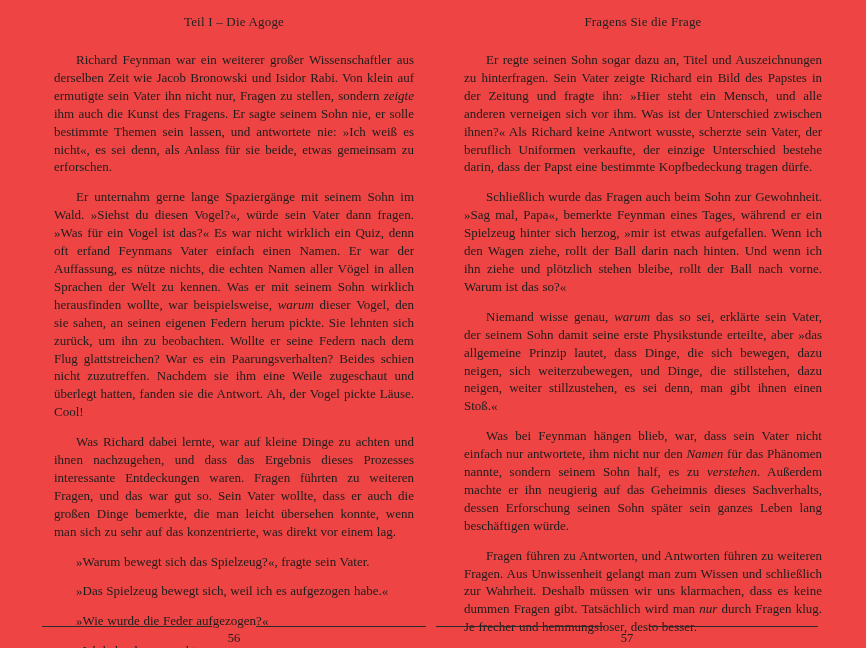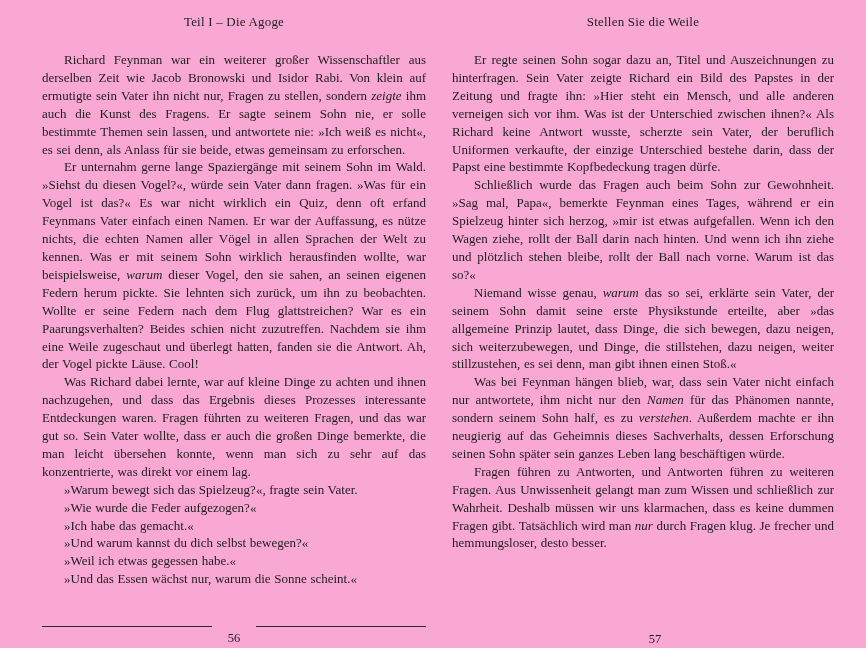--- a/index.html
+++ b/index.html
@@ -4,21 +4,21 @@
 <style>
   html, body {
     margin: 0;
     padding: 0;
     background: #ffffff;
   }
   .spread {
     position: relative;
     width: 866px;
     height: 648px;
-    background: #f9a8d4;
+    background: #ef4444;
     font-family: "Liberation Serif", serif;
     color: #1d1d1d;
     overflow: hidden;
   }
   .page {
     position: absolute;
     top: 14px;
   }
   .page-left  { left: 42px;  width: 384px; }
   .page-right { left: 452px; width: 382px; }
@@ -30,32 +30,32 @@
     margin: 0 0 21px 0;
     white-space: nowrap;
   }
   .page-body {
     text-align: justify;
     font-size: 13px;
     line-height: 17.9px;
     word-spacing: 0.4px;
   }
   .para {
-    margin: 0;
+    margin: 12px;
     text-indent: 22px;
   }
   .para em { font-style: italic; }
   .page-footer {
     position: absolute;
     top: 608px;
     display: flex;
     align-items: center;
   }
   .page-footer.footer-left  { left: 42px;  width: 384px; }
-  .page-footer.footer-right { left: 464px; width: 382px; flex-direction: column; }
+  .page-footer.footer-right { left: 436px; width: 382px; }
   .footer-rule {
     flex: 1;
     height: 0;
     border-top: 1.2px solid #2b2b2b;
   }
   .page-num {
     padding: 0 16px;
     font-size: 12.5px;
     color: #1d1d1d;
     line-height: 1;
@@ -67,30 +67,31 @@
 
 <div class="spread">
 
   <div class="page page-left">
     <div class="running-head">Teil I – Die Agoge</div>
     <div class="page-body">
         <p class="para"><span>Richard Feynman war ein weiterer großer Wissenschaftler aus derselben Zeit wie Jacob Bronowski und Isidor Rabi. Von klein auf ermutigte sein Vater ihn nicht nur, Fragen zu stellen, sondern </span><em>zeigte</em><span> ihm auch die Kunst des Fragens. Er sagte seinem Sohn nie, er solle bestimmte Themen sein lassen, und antwortete nie: »Ich weiß es nicht«, es sei denn, als Anlass für sie beide, etwas gemeinsam zu erforschen.</span></p>
         <p class="para"><span>Er unternahm gerne lange Spaziergänge mit seinem Sohn im Wald. »Siehst du diesen Vogel?«, würde sein Vater dann fragen. »Was für ein Vogel ist das?« Es war nicht wirklich ein Quiz, denn oft erfand Feynmans Vater einfach einen Namen. Er war der Auffassung, es nütze nichts, die echten Namen aller Vögel in allen Sprachen der Welt zu kennen. Was er mit seinem Sohn wirklich herausfinden wollte, war beispielsweise, </span><em>warum</em><span> dieser Vogel, den sie sahen, an seinen eigenen Federn herum pickte. Sie lehnten sich zurück, um ihn zu beobachten. Wollte er seine Federn nach dem Flug glattstreichen? War es ein Paarungsverhalten? Beides schien nicht zuzutreffen. Nachdem sie ihm eine Weile zugeschaut und überlegt hatten, fanden sie die Antwort. Ah, der Vogel pickte Läuse. Cool!</span></p>
         <p class="para"><span>Was Richard dabei lernte, war auf kleine Dinge zu achten und ihnen nachzugehen, und dass das Ergebnis dieses Prozesses interessante Entdeckungen waren. Fragen führten zu weiteren Fragen, und das war gut so. Sein Vater wollte, dass er auch die großen Dinge bemerkte, die man leicht übersehen konnte, wenn man sich zu sehr auf das konzentrierte, was direkt vor einem lag.</span></p>
         <p class="para"><span>»Warum bewegt sich das Spielzeug?«, fragte sein Vater.</span></p>
+        <p class="para"><span>»Das Spielzeug bewegt sich, weil ich es aufgezogen habe.«</span></p>
         <p class="para"><span>»Wie wurde die Feder aufgezogen?«</span></p>
         <p class="para"><span>»Ich habe das gemacht.«</span></p>
         <p class="para"><span>»Und warum kannst du dich selbst bewegen?«</span></p>
         <p class="para"><span>»Weil ich etwas gegessen habe.«</span></p>
         <p class="para"><span>»Und das Essen wächst nur, warum die Sonne scheint.«</span></p>
       </div>
   </div>
 
   <div class="page page-right">
-    <div class="running-head">Stellen Sie die Weile</div>
+    <div class="running-head">Fragens Sie die Frage</div>
     <div class="page-body">
         <p class="para"><span>Er regte seinen Sohn sogar dazu an, Titel und Auszeichnungen zu hinterfragen. Sein Vater zeigte Richard ein Bild des Papstes in der Zeitung und fragte ihn: »Hier steht ein Mensch, und alle anderen verneigen sich vor ihm. Was ist der Unterschied zwischen ihnen?« Als Richard keine Antwort wusste, scherzte sein Vater, der beruflich Uniformen verkaufte, der einzige Unterschied bestehe darin, dass der Papst eine bestimmte Kopfbedeckung tragen dürfe.</span></p>
         <p class="para"><span>Schließlich wurde das Fragen auch beim Sohn zur Gewohnheit. »Sag mal, Papa«, bemerkte Feynman eines Tages, während er ein Spielzeug hinter sich herzog, »mir ist etwas aufgefallen. Wenn ich den Wagen ziehe, rollt der Ball darin nach hinten. Und wenn ich ihn ziehe und plötzlich stehen bleibe, rollt der Ball nach vorne. Warum ist das so?«</span></p>
         <p class="para"><span>Niemand wisse genau, </span><em>warum</em><span> das so sei, erklärte sein Vater, der seinem Sohn damit seine erste Physikstunde erteilte, aber »das allgemeine Prinzip lautet, dass Dinge, die sich bewegen, dazu neigen, sich weiterzubewegen, und Dinge, die stillstehen, dazu neigen, weiter stillzustehen, es sei denn, man gibt ihnen einen Stoß.«</span></p>
         <p class="para"><span>Was bei Feynman hängen blieb, war, dass sein Vater nicht einfach nur antwortete, ihm nicht nur den </span><em>Namen</em><span> für das Phänomen nannte, sondern seinem Sohn half, es zu </span><em>verstehen</em><span>. Außerdem machte er ihn neugierig auf das Geheimnis dieses Sachverhalts, dessen Erforschung seinen Sohn später sein ganzes Leben lang beschäftigen würde.</span></p>
         <p class="para"><span>Fragen führen zu Antworten, und Antworten führen zu weiteren Fragen. Aus Unwissenheit gelangt man zum Wissen und schließlich zur Wahrheit. Deshalb müssen wir uns klarmachen, dass es keine dummen Fragen gibt. Tatsächlich wird man </span><em>nur</em><span> durch Fragen klug. Je frecher und hemmungsloser, desto besser.</span></p>
       </div>
   </div>
 
   <div class="page-footer footer-left">

